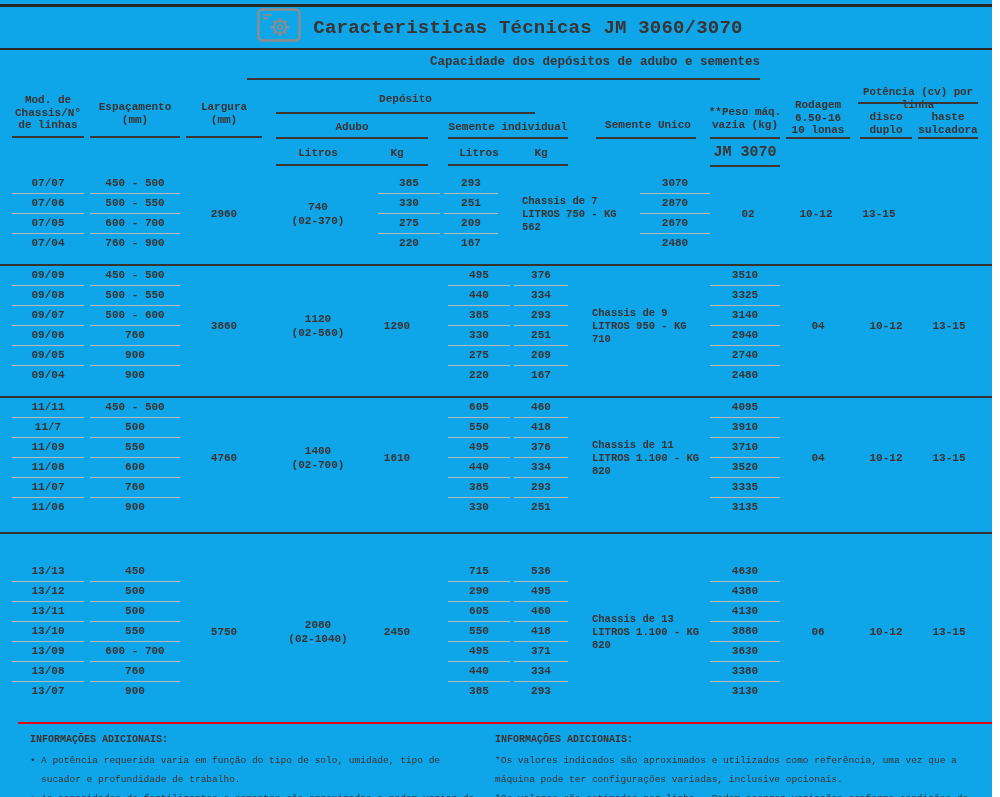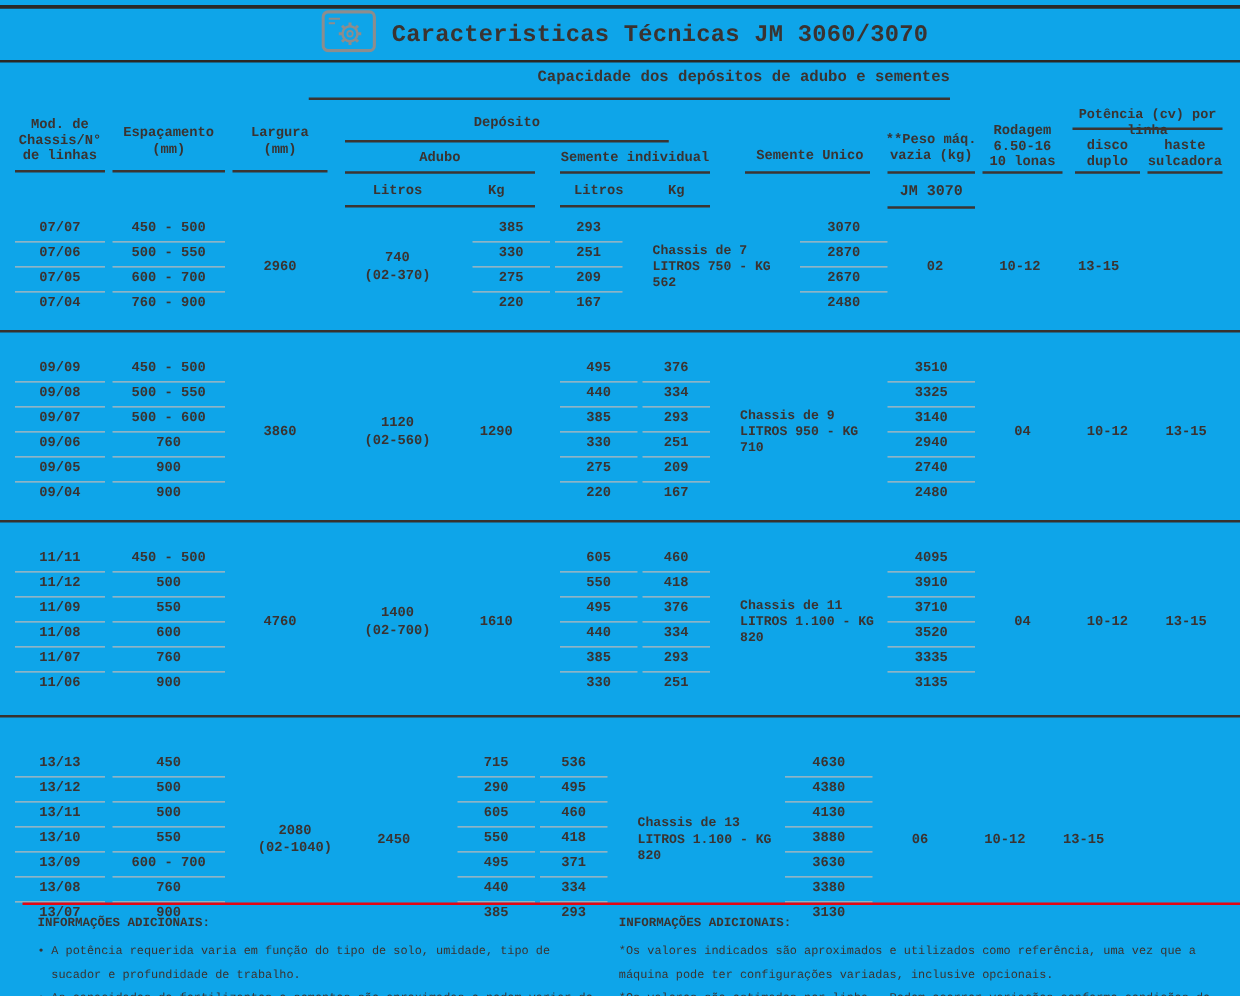--- a/index.html
+++ b/index.html
@@ -30,34 +30,34 @@
   .h-al{left:276px;top:95px;width:84px;}
   .h-ak{left:364px;top:95px;width:66px;}
   .h-sl{left:448px;top:95px;width:62px;}
   .h-sk{left:514px;top:95px;width:54px;}
   .ul-l1{left:276px;top:112px;width:152px;height:1.5px;}
   .ul-l2{left:448px;top:112px;width:120px;height:1.5px;}
   .h-su{left:592px;top:67px;width:112px;}
   .ul-su{left:596px;top:85px;width:100px;height:1.5px;}
   .h-peso{left:704px;top:54px;width:82px;}
   .ul-peso{left:710px;top:85px;width:70px;height:1.5px;}
-  .h-jm{left:706px;top:95px;width:78px;font-size:12px;}
+  .h-jm{left:706px;top:95px;width:78px;font-size:15px;}
   .ul-jm{left:710px;top:113px;width:70px;height:1.5px;}
   .h-rod{left:784px;top:47px;width:68px;}
   .ul-rod{left:786px;top:85px;width:64px;height:1.5px;}
   .h-pot{left:854px;top:34px;width:128px;font-size:10.8px;}
   .ul-pot{left:858px;top:50px;width:120px;height:1.5px;}
   .h-disco{left:858px;top:59px;width:56px;}
   .h-haste{left:916px;top:59px;width:64px;}
   .ul-disco{left:860px;top:85px;width:52px;height:1.5px;}
   .ul-haste{left:918px;top:85px;width:60px;height:1.5px;}
 
   .tbody{position:absolute;left:0;top:168px;width:1000px;}
   .group{display:flex;align-items:stretch;padding:6px 0 10px 0;}
-  .group + .group{border-top:2px solid #37322f;padding-top:20px;}
+  .group + .group{border-top:2px solid #37322f;padding-top:0;}
   .group:nth-child(3){padding-bottom:14px;}
   .group:nth-child(4){padding-top:28px;padding-bottom:6px;}
   .col{display:flex;flex-direction:column;}
   .cell{height:20px;line-height:19px;text-align:center;font-size:11px;font-weight:700;}
   .cell.sep{border-bottom:1px solid #b9b9b9;height:19px;}
   .merged{justify-content:center;}
   .mval{white-space:pre-line;text-align:center;font-size:11px;font-weight:700;line-height:14px;}
   .col-su .mval{text-align:left;font-size:10.5px;line-height:13px;}
   .col-mod{margin-left:12px;width:72px;}
   .col-esp{margin-left:6px;width:90px;}
@@ -273,21 +273,21 @@
         <div class="col col-disco merged">
           <div class="mval">10-12</div>
         </div>
         <div class="col col-haste merged">
           <div class="mval">13-15</div>
         </div>
       </div>
       <div class="group">
         <div class="col col-mod">
           <div class="cell sep">11/11</div>
-          <div class="cell sep">11/12</div>
+          <div class="cell sep">11/7</div>
           <div class="cell sep">11/09</div>
           <div class="cell sep">11/08</div>
           <div class="cell sep">11/07</div>
           <div class="cell">11/06</div>
         </div>
         <div class="col col-esp">
           <div class="cell sep">450 - 500</div>
           <div class="cell sep">500</div>
           <div class="cell sep">550</div>
           <div class="cell sep">600</div>
@@ -354,20 +354,23 @@
         </div>
         <div class="col col-esp">
           <div class="cell sep">450</div>
           <div class="cell sep">500</div>
           <div class="cell sep">500</div>
           <div class="cell sep">550</div>
           <div class="cell sep">600 - 700</div>
           <div class="cell sep">760</div>
           <div class="cell">900</div>
         </div>
+        <div class="col col-larg merged">
+          <div class="mval">5750</div>
+        </div>
         <div class="col col-al merged">
           <div class="mval">2080
 (02-1040)</div>
         </div>
         <div class="col col-ak merged">
           <div class="mval">2450</div>
         </div>
         <div class="col col-sl">
           <div class="cell sep">715</div>
           <div class="cell sep">290</div>

